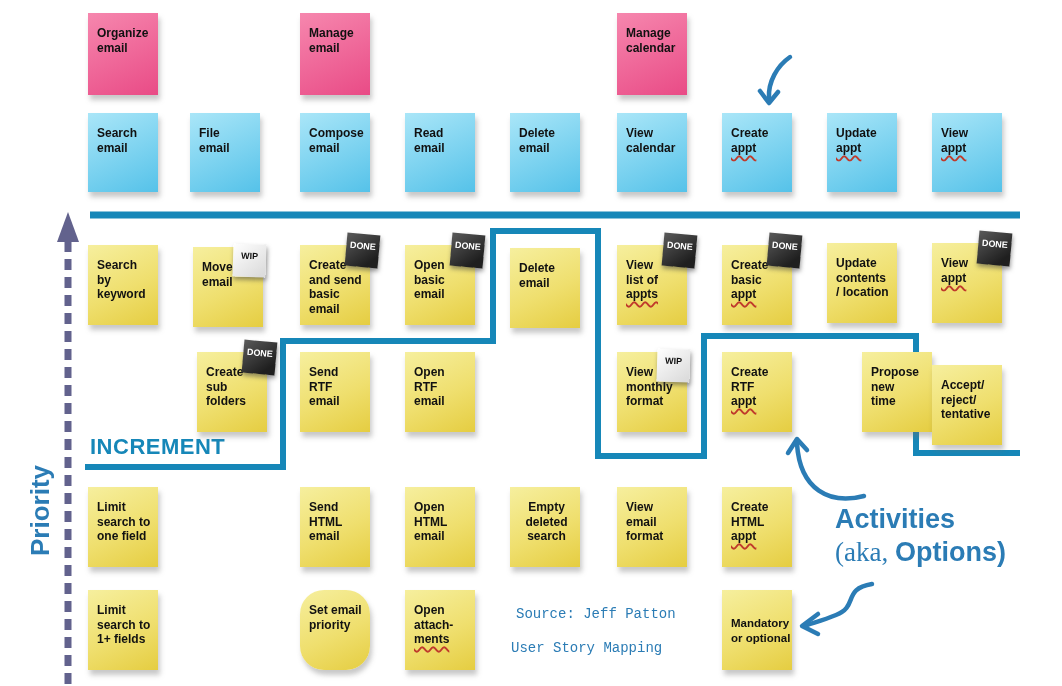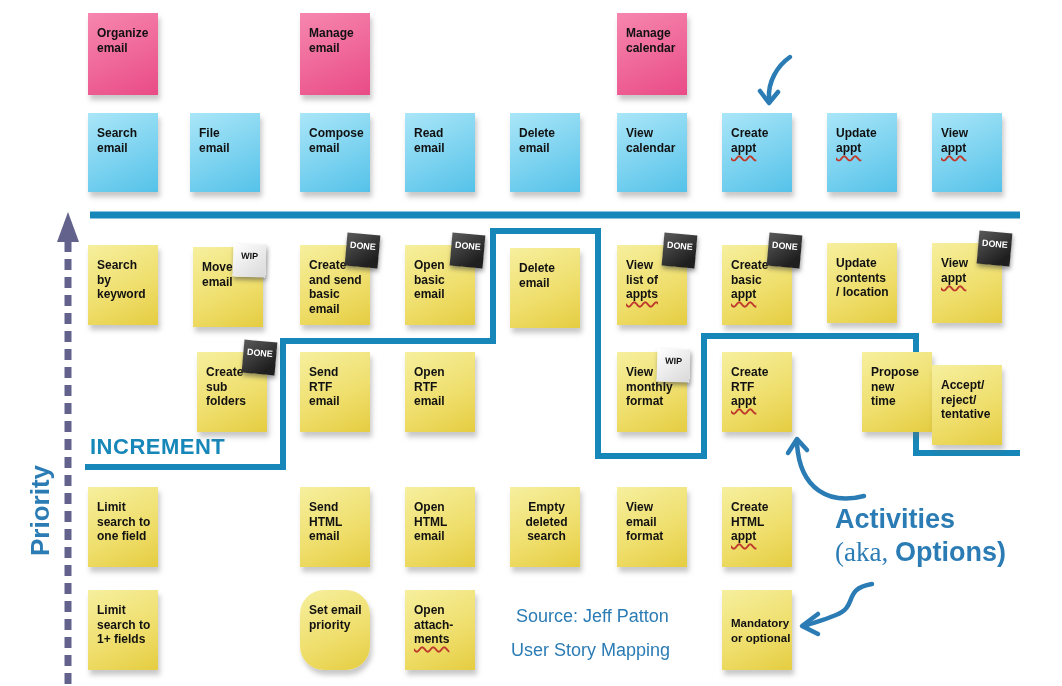--- a/index.html
+++ b/index.html
@@ -44,21 +44,21 @@
   .biglabel{position:absolute;color:var(--heading);font-weight:bold;white-space:nowrap;}
   #backbone-title{left:394px;top:34px;font-size:34px;}
   #steps-label{left:794px;top:55px;font-size:31px;}
   #increment-label{left:90px;top:434px;font-size:22px;color:var(--teal);letter-spacing:.5px;}
   #priority-label{
     left:-40px;top:495px;width:160px;text-align:center;font-size:26px;
     transform:rotate(-90deg);
   }
   #activities-label{left:835px;top:503px;font-size:27px;line-height:33px;}
   #activities-label .reg{font-weight:normal;font-family:Liberation Serif, serif;}
-  .source{position:absolute;color:var(--heading);font-size:18px;font-weight:normal;white-space:nowrap;}
+  .source{position:absolute;color:var(--heading);font-size:14px;font-weight:normal;white-space:nowrap;font-family:Liberation Mono, monospace;}
   #source-1{left:516px;top:606px;}
   #source-2{left:511px;top:640px;}
 </style>
 </head>
 <body>
 
 <div id="canvas">
 
   <svg class="overlay" width="1062" height="686" viewBox="0 0 1062 686">
     <g>

